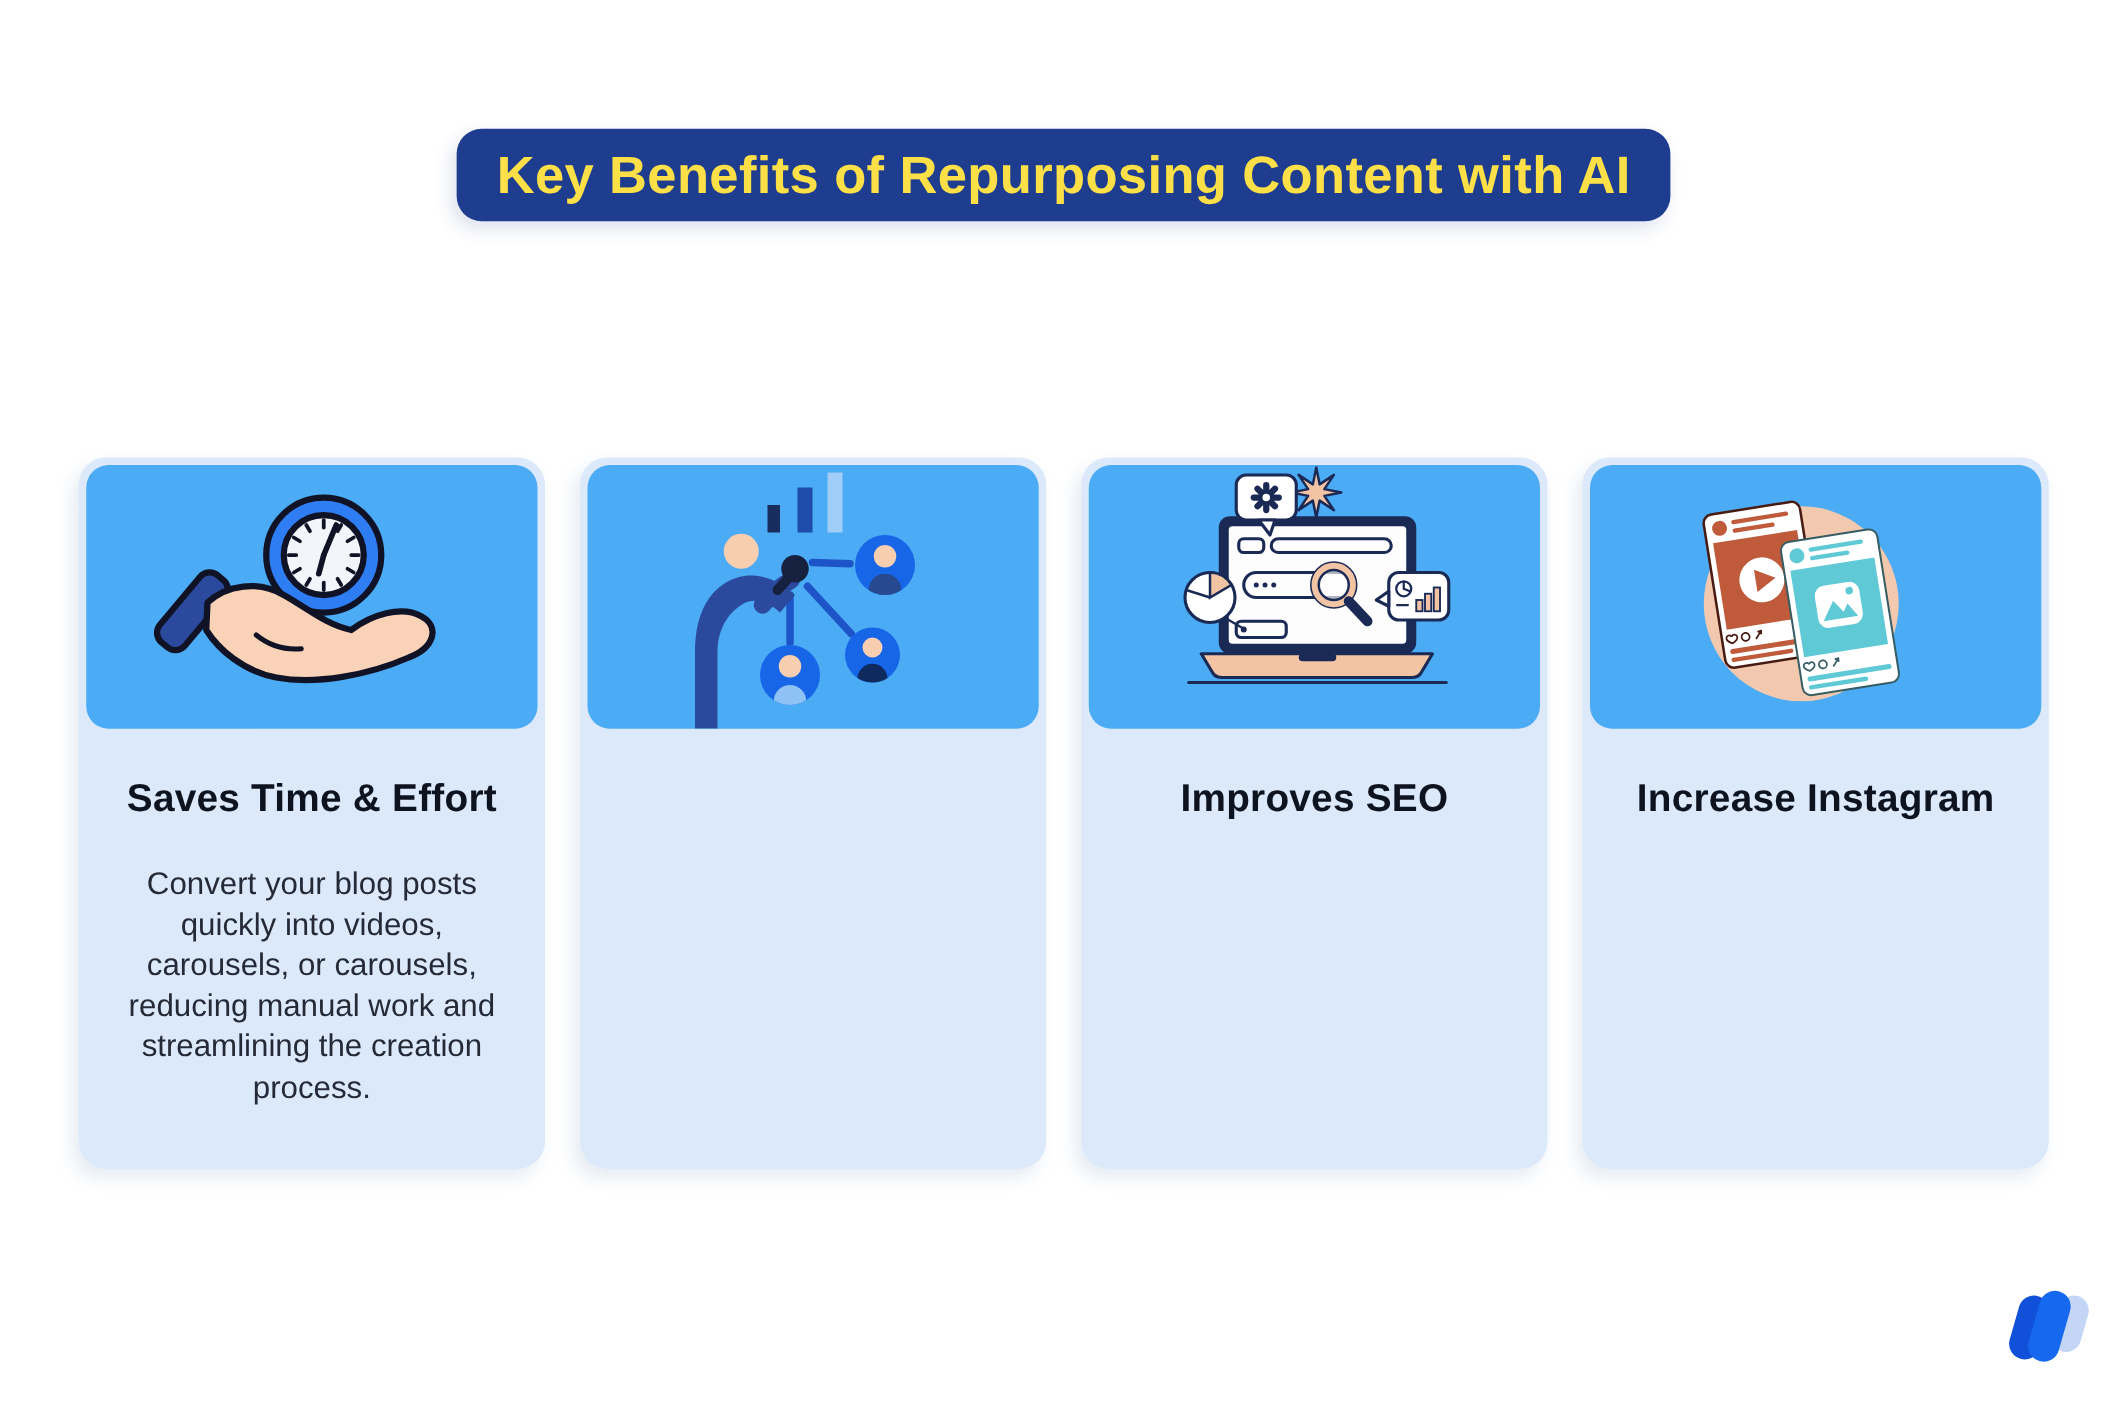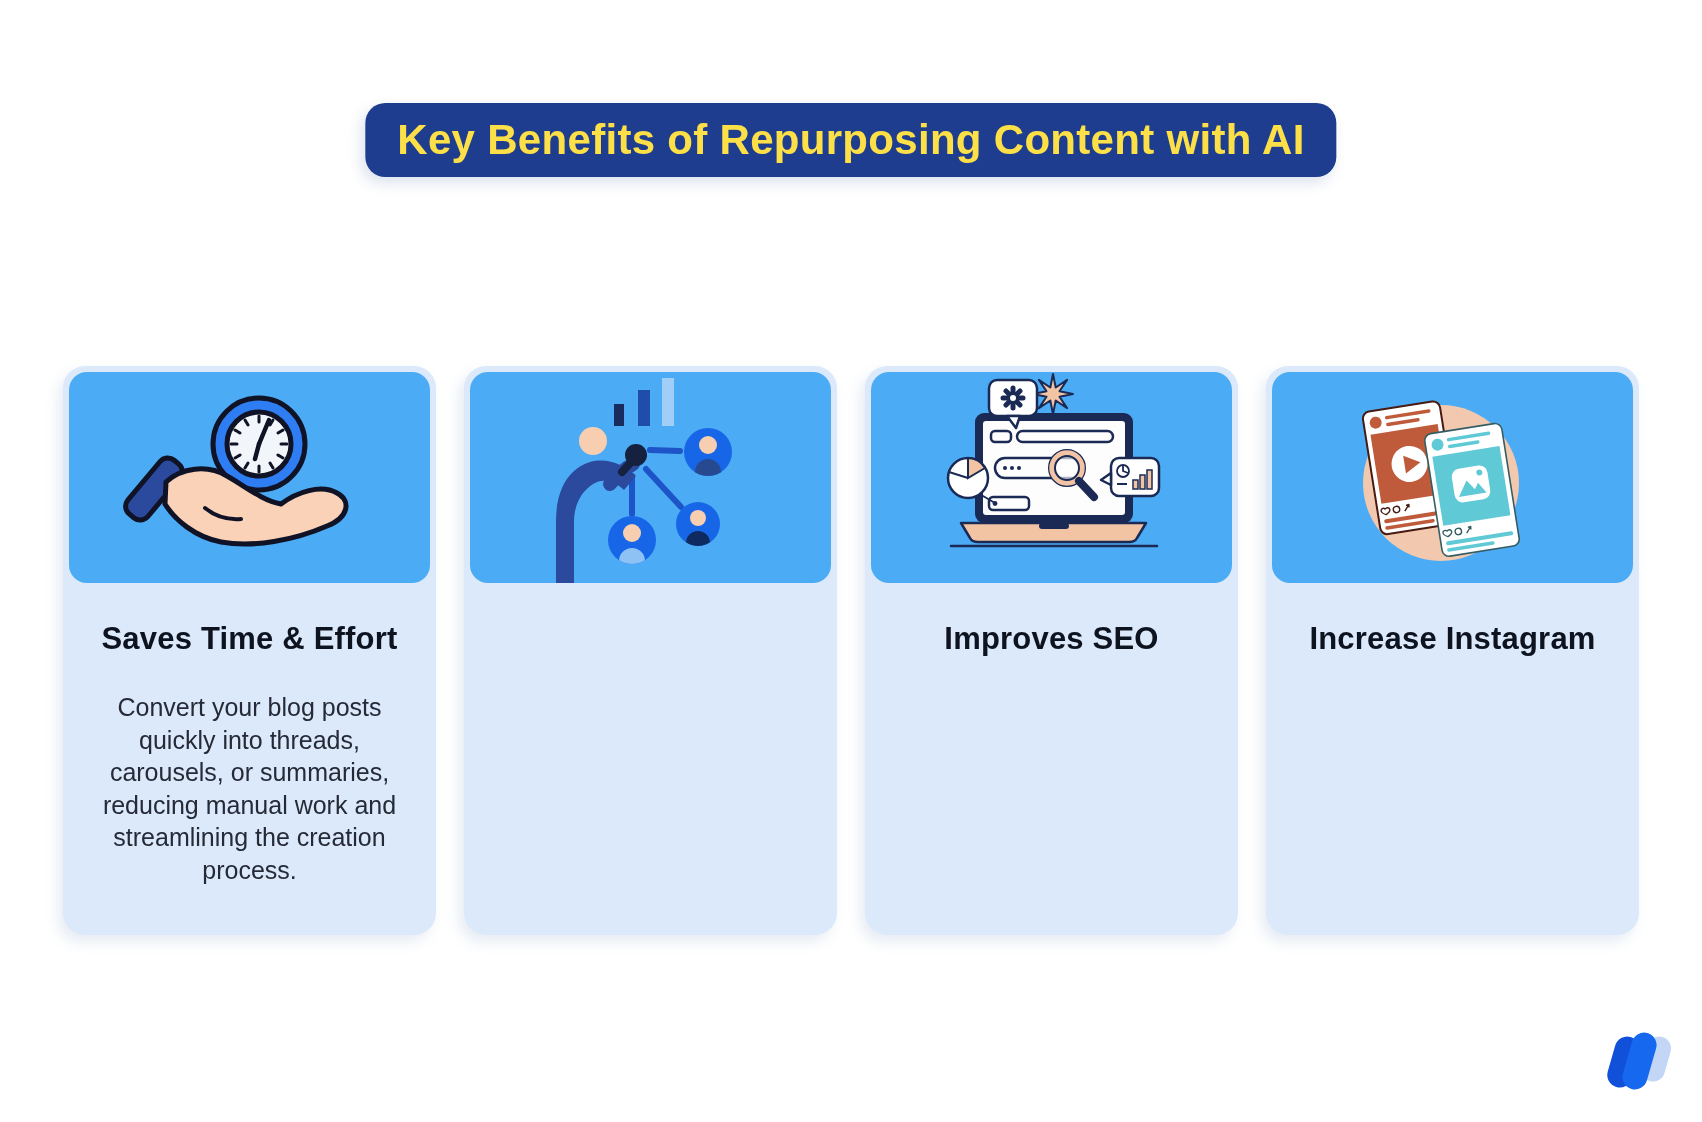--- a/index.html
+++ b/index.html
@@ -72,21 +72,21 @@
 
           <g transform="translate(85,117) rotate(40)">
             <rect x="-13" y="-35" width="26" height="70" rx="10" fill="#2b4a9e" stroke="#101225" stroke-width="5"></rect>
           </g>
 
           <path d="M 97 110 C 112 96, 138 92, 158 104 C 176 114, 192 128, 212 132 C 228 120, 252 112, 268 121 C 283 129, 279 146, 258 154 C 226 168, 184 176, 152 170 C 126 165, 106 148, 96 132 Z" fill="#f9d2b8" stroke="#101225" stroke-width="5" stroke-linejoin="round"></path>
           <path d="M 136 136 C 147 145, 160 148, 172 147" fill="none" stroke="#101225" stroke-width="4" stroke-linecap="round"></path>
         </svg>
       </div>
       <div class="card-heading">Saves Time &amp; Effort</div>
-      <div class="card-text">Convert your blog posts quickly into threads, carousels, or summaries, reducing manual work and streamlining the creation process.</div>
+      <div class="card-text">Convert your blog posts quickly into videos, carousels, or carousels, reducing manual work and streamlining the creation process.</div>
     </div>
 
     <div class="card">
       <div class="card-media">
         <svg viewBox="0 0 361 211">
           <defs>
             <clipPath id="av1">
                 <circle cx="238" cy="80" r="24"></circle>
               </clipPath>
             <clipPath id="av2">

